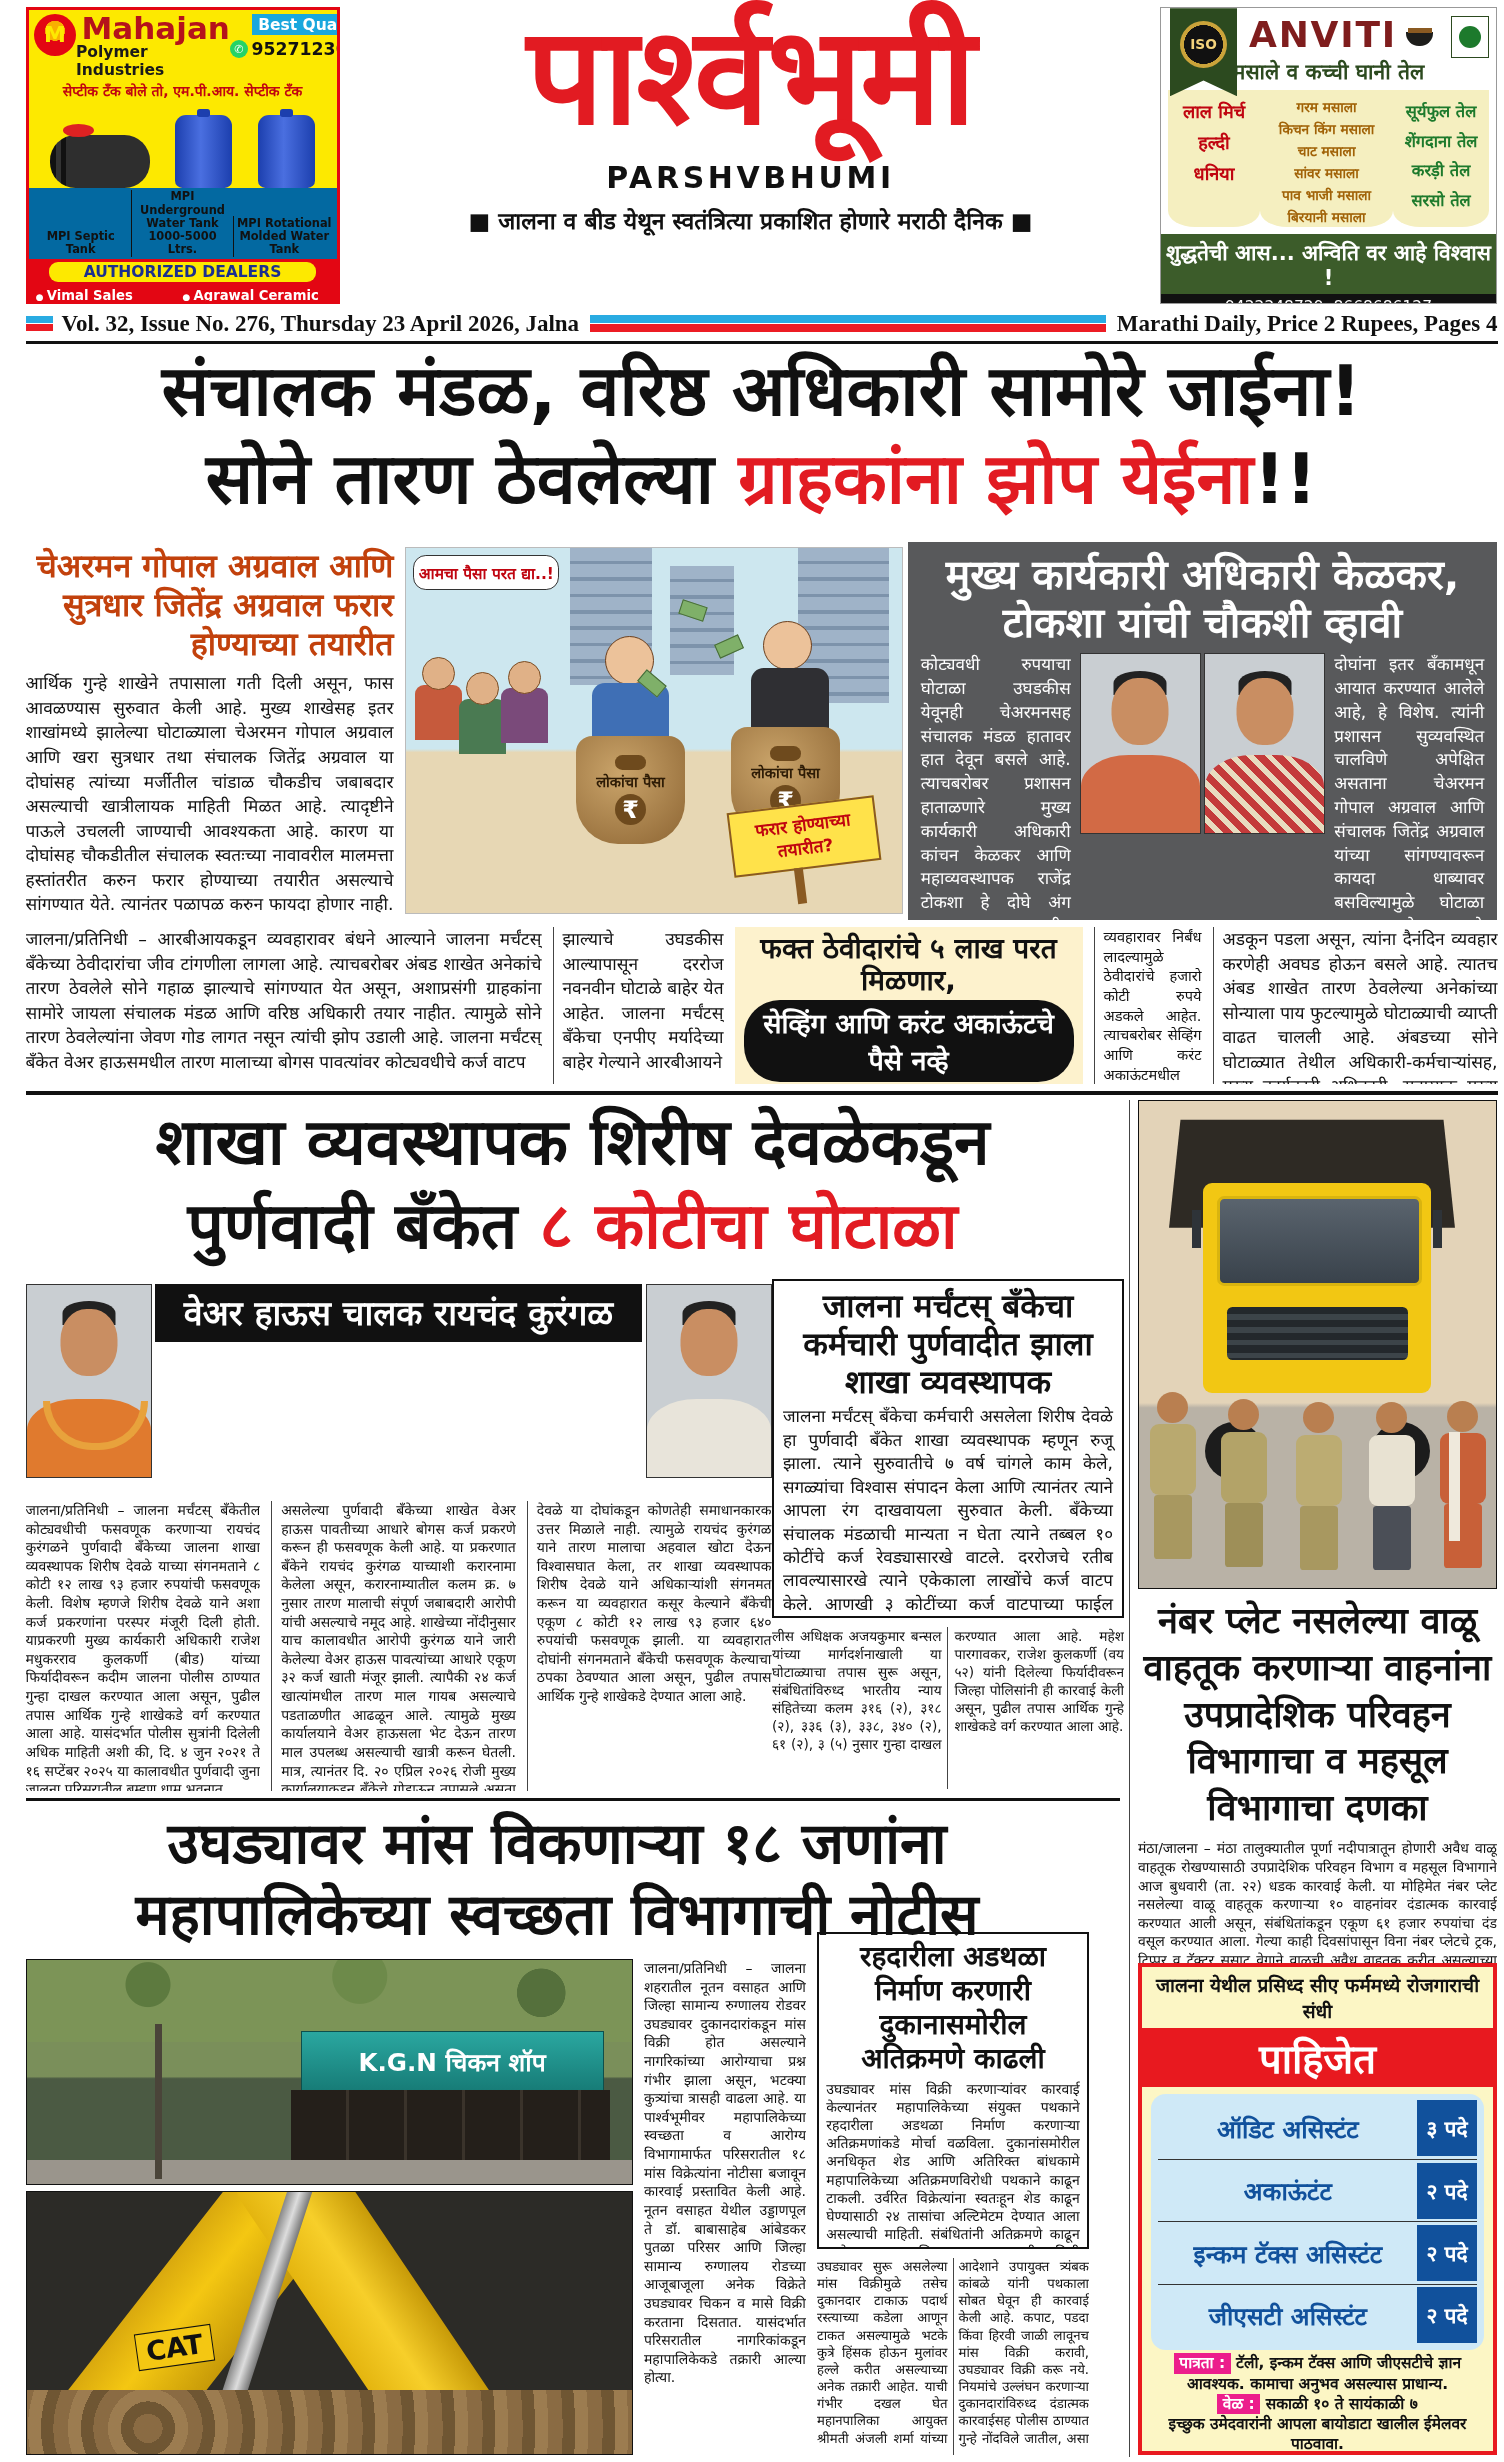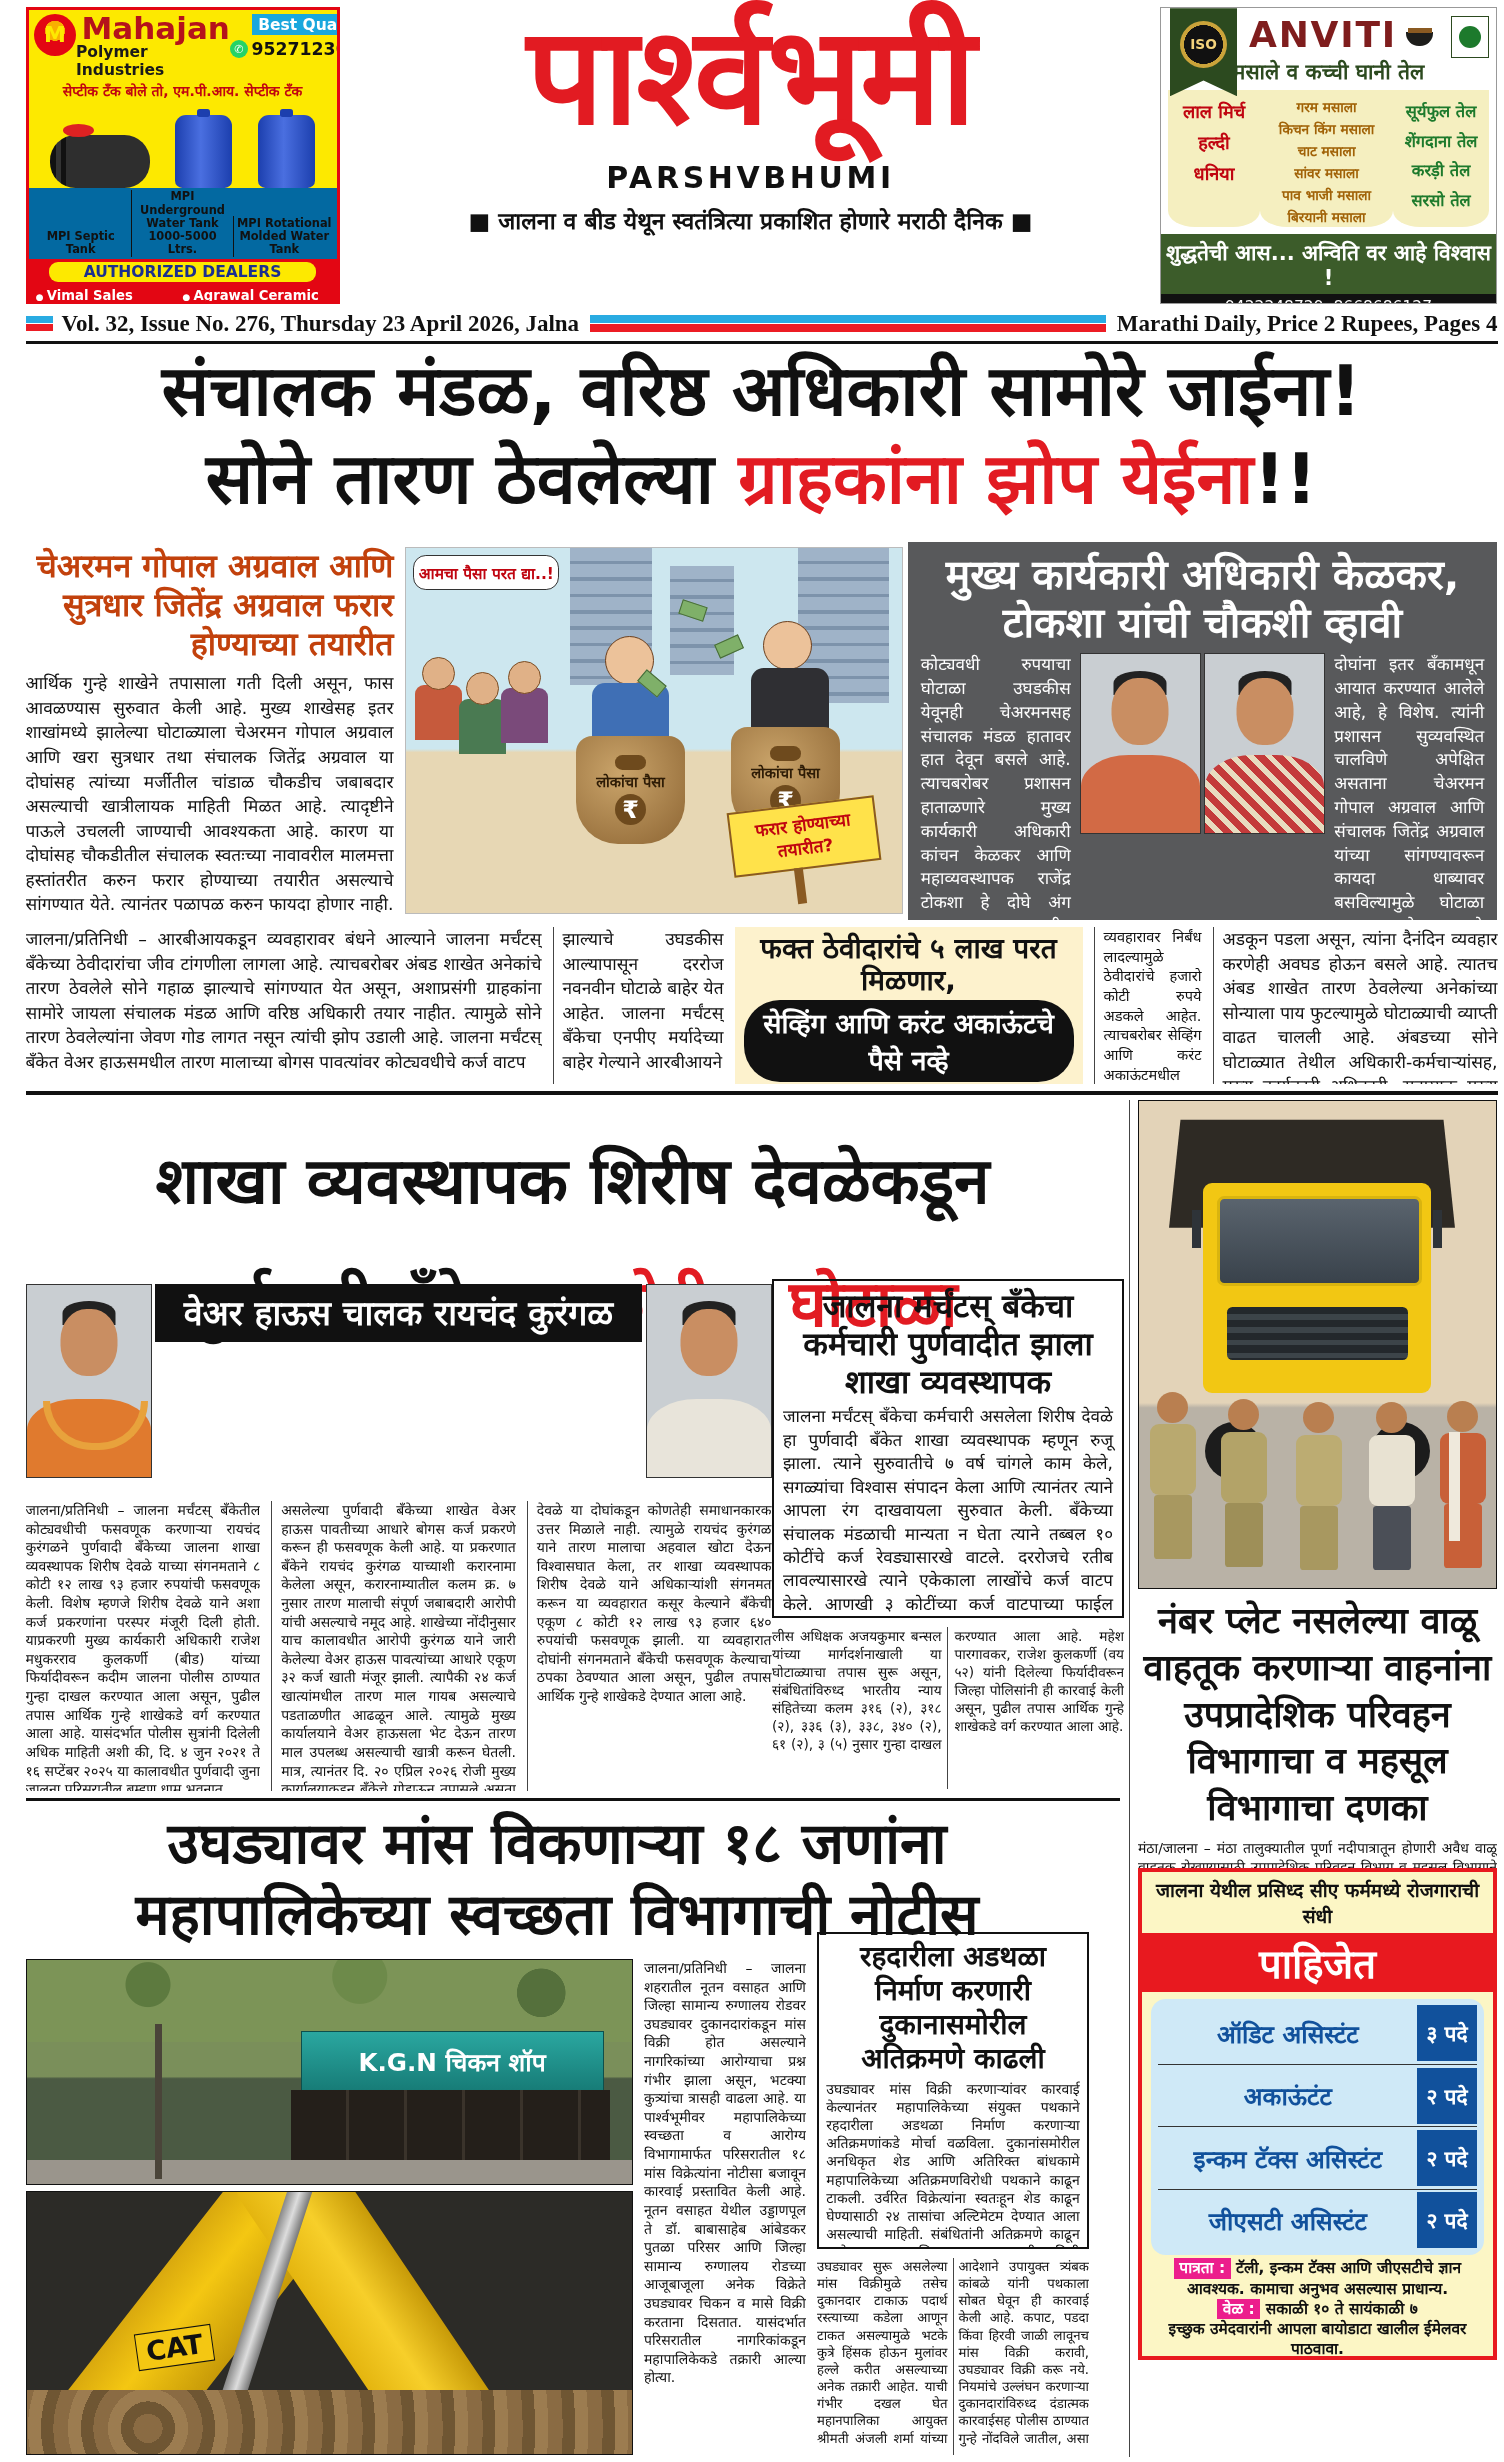--- a/index.html
+++ b/index.html
@@ -114,21 +114,21 @@
   .strip .c2{width:171px;border-left:0.9px solid #444;padding-left:9px;box-sizing:border-box;}
   .ybox{width:348px;background:#fdf2cd;box-sizing:border-box;padding:5.5px 9px;text-align:center;overflow:hidden;}
   .ybox .t1{font-weight:bold;font-size:28px;line-height:1.15;}
   .ybox .pill{background:#111;color:#fff;font-weight:bold;font-size:27px;border-radius:36px;padding:3.6px 9px;margin:3.6px auto;display:inline-block;}
   .strip .c3{width:108px;border-left:0.9px solid #444;padding-left:9px;box-sizing:border-box;font-size:14.6px;}
   .strip .c4{flex:1;border-left:0.9px solid #444;padding-left:9px;box-sizing:border-box;}
   .hrule{left:25.5px;top:1091px;width:1472px;height:3.6px;background:#111;}
 
   
   .s2-head{left:25.5px;top:1100px;width:1094px;height:179px;text-align:center;font-weight:bold;}
-  .s2-head .l{font-size:64px;line-height:1.32;margin-top:39px;}
+  .s2-head .l{font-size:64px;line-height:1.32;}
   .s2-bar-row{left:25.5px;top:1284px;width:746px;height:208px;display:flex;}
   .s2-bar-row .portrait{width:124px;height:192px;}
   .s2-bar{flex:1;background:#111;color:#fff;font-weight:bold;font-size:34px;text-align:center;height:58px;line-height:58px;margin:0 3.6px;}
   .s2-cols{left:25.5px;top:1501px;width:746px;height:290px;display:flex;gap:11px;}
   .s2-cols .col{flex:1;font-size:14px;line-height:1.33;text-align:justify;overflow:hidden;}
   .s2-cols .col+.col{border-left:0.9px solid #444;padding-left:9px;}
   .wbox{left:772px;top:1279px;width:352px;height:339px;border:2.7px solid #111;box-sizing:border-box;padding:5.5px 9px;overflow:hidden;}
   .wbox h3{margin:0;font-size:32px;line-height:1.2;text-align:center;}
   .wbox .b{font-size:17px;line-height:1.38;text-align:justify;margin-top:3.6px;}
   .wbelow{left:772px;top:1627px;width:352px;height:162px;column-count:2;column-gap:12.8px;column-rule:0.9px solid #444;font-size:13.7px;line-height:1.32;text-align:justify;overflow:hidden;}
@@ -144,21 +144,21 @@
   .t-mirror{position:absolute;width:9px;height:38px;background:#2e3338;}
   .t-wheel{position:absolute;bottom:108px;width:58px;height:58px;border-radius:50%;background:radial-gradient(circle,#777 0 28%,#1c1c1c 29% 100%);}
   .person{position:absolute;bottom:25.5px;width:53px;height:171px;}
   .person .hd{width:31px;height:31px;border-radius:50%;background:#b97f50;margin:0 auto;}
   .person .tb{width:46px;height:71px;border-radius:9px;margin:1.8px auto 0 auto;}
   .person .lg{width:38px;height:64px;margin:0 auto;border-radius:3.6px;}
   .truckhead{font-weight:bold;font-size:36px;line-height:1.3;text-align:center;margin-top:9px;}
   .truckbody{font-size:14px;line-height:1.33;text-align:justify;margin-top:7.3px;height:130px;overflow:hidden;}
 
   
-  .caad{left:1138px;top:1868px;width:359px;height:492px;border:4.6px solid #e8191f;background:#fcf6c5;box-sizing:border-box;overflow:hidden;text-align:center;}
+  .caad{left:1138px;top:1963px;width:359px;height:492px;border:4.6px solid #e8191f;background:#fcf6c5;box-sizing:border-box;overflow:hidden;text-align:center;}
   .ca-head{font-weight:bold;font-size:19px;padding:4.6px 1.8px;}
   .ca-band{background:#e8191f;color:#fff;font-weight:bold;font-size:40px;padding:1.8px 0;}
   .ca-rows{background:#cfe9f7;border-radius:14.6px;margin:7.3px 9px 3.6px 9px;padding:3.6px 7.3px;}
   .ca-row{display:flex;align-items:center;justify-content:space-between;padding:2.7px 0;}
   .ca-row+.ca-row{border-top:1.8px solid #333;}
   .ca-row .lb{color:#11519c;font-weight:bold;font-size:24.6px;flex:1;text-align:center;}
   .ca-row .ct{background:#11519c;color:#fff;font-weight:bold;font-size:21px;padding:14px 9px;flex:0 0 auto;}
   .ca-line{font-size:15.5px;font-weight:bold;line-height:1.3;padding:0 7.3px;}
   .tag-pink{background:#ec1e8c;color:#fff;font-weight:bold;padding:0 5.5px;display:inline-block;}
   .ca-mail{font-weight:bold;font-size:25.5px;margin-top:1.8px;font-family:"Liberation Sans","DejaVu Sans",sans-serif;}

